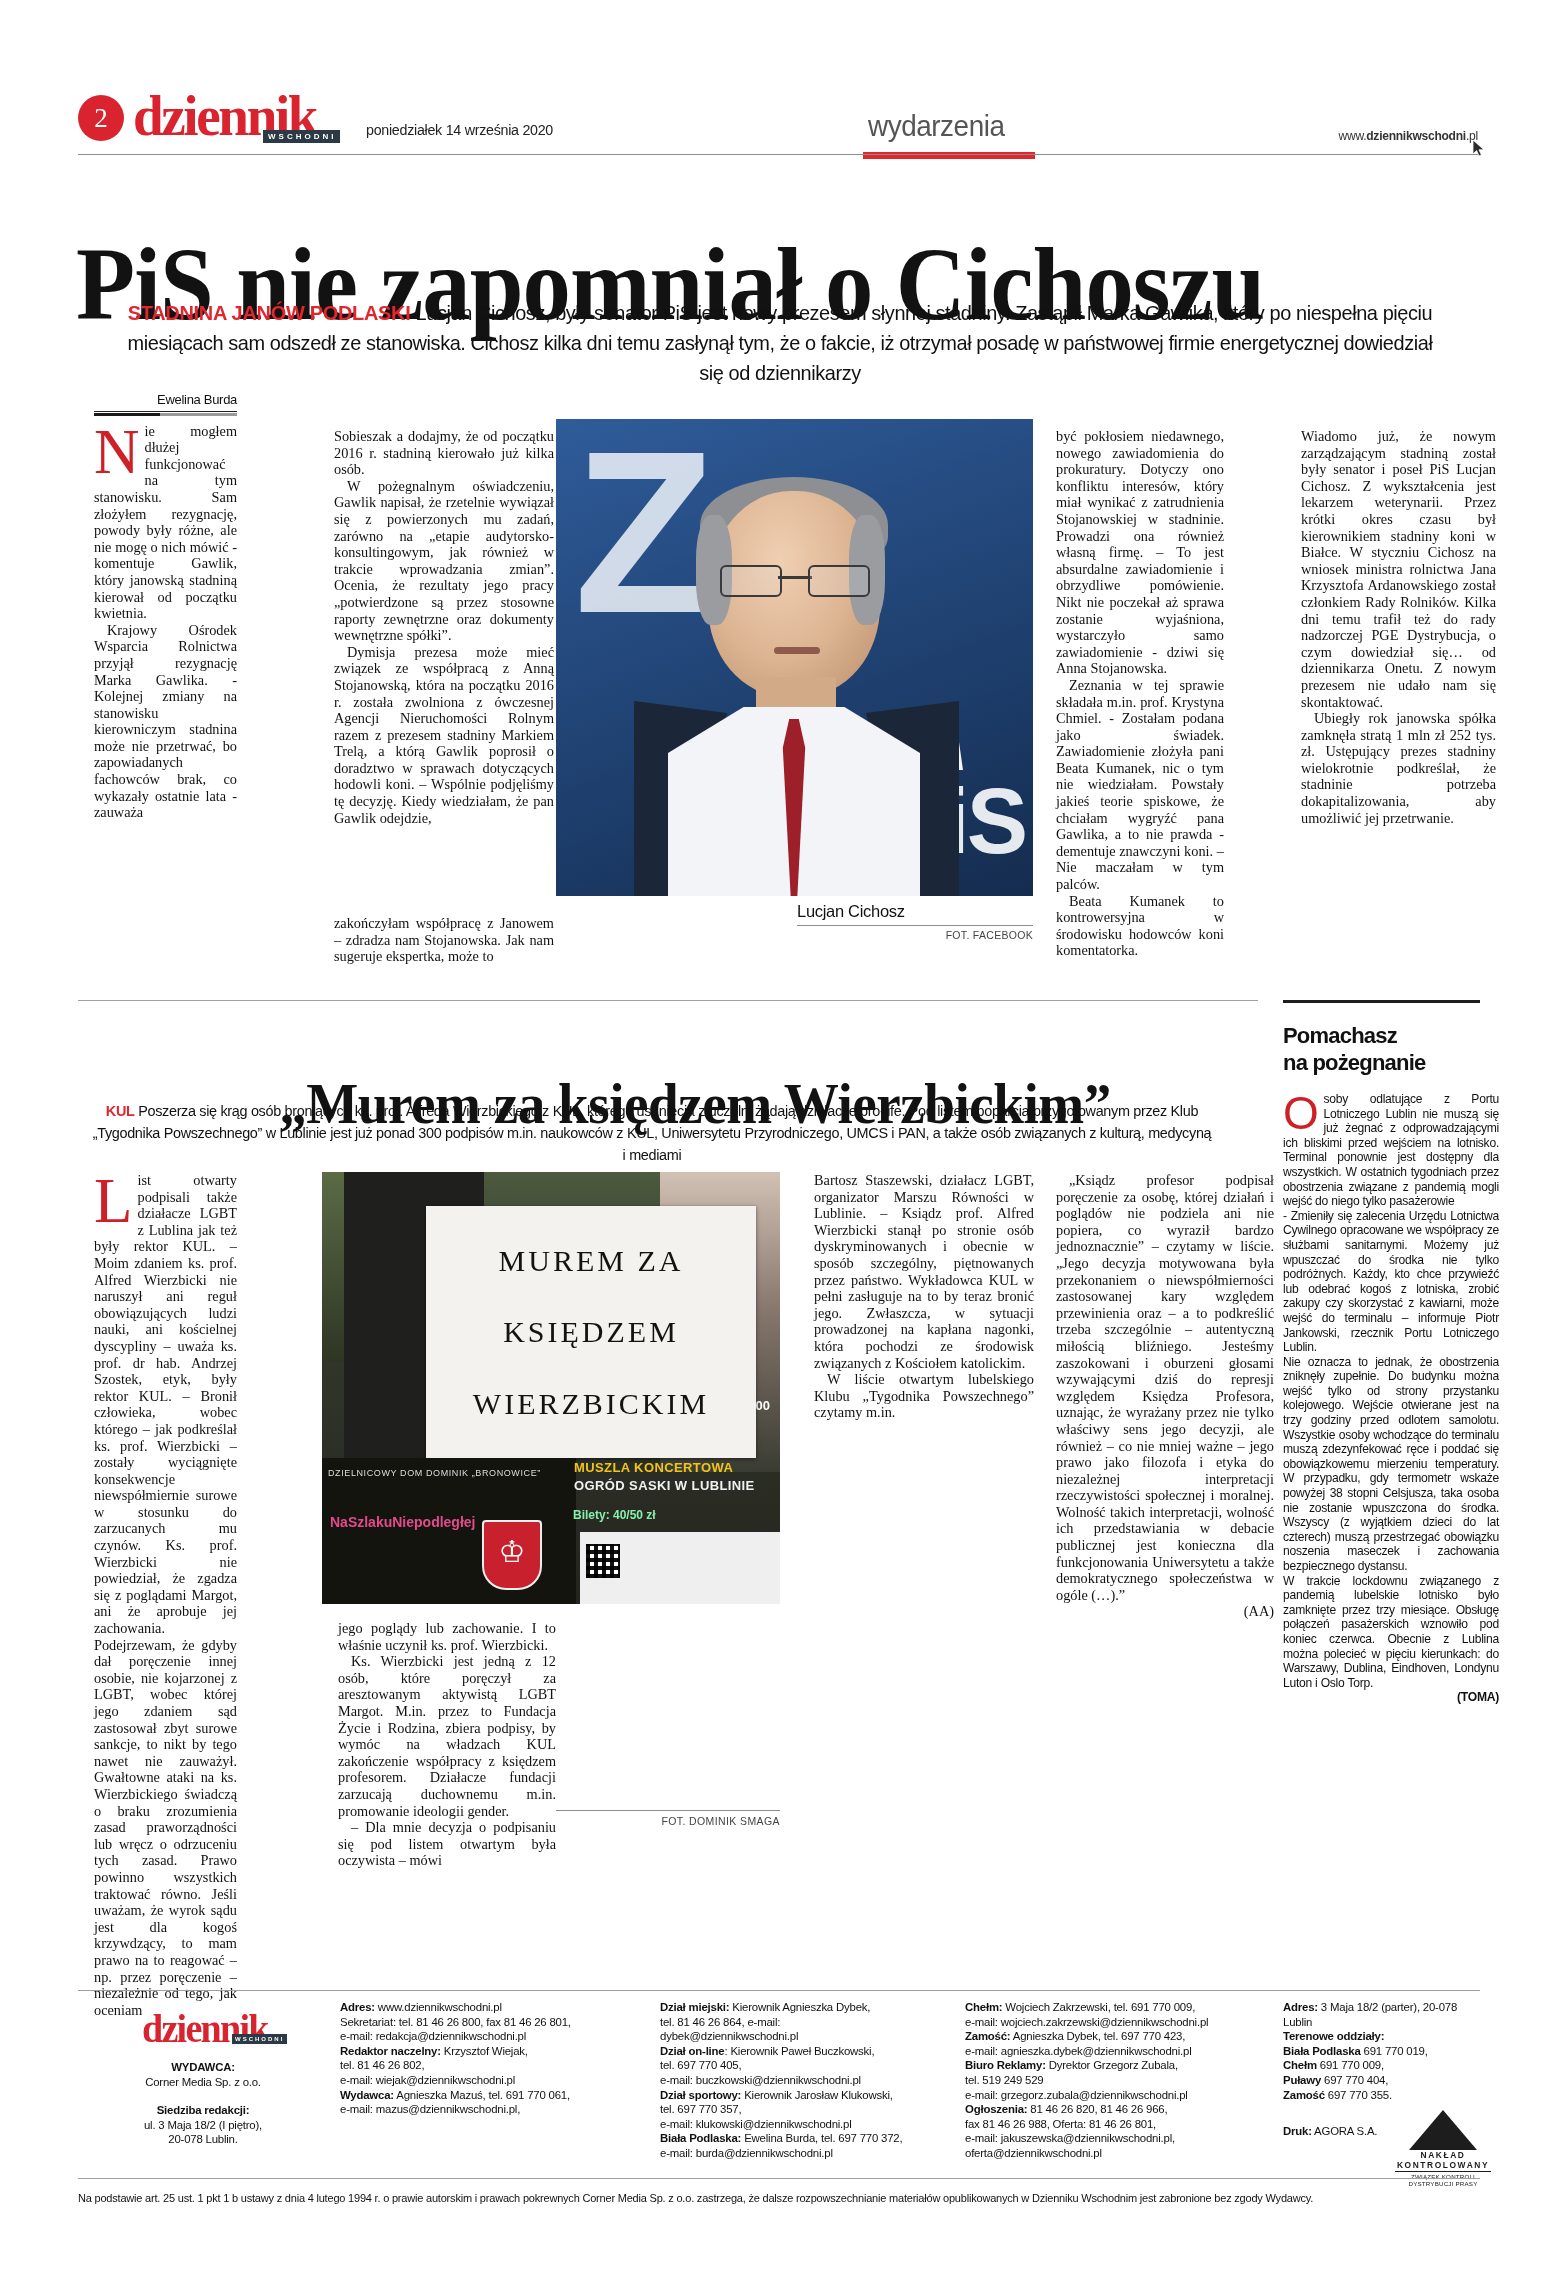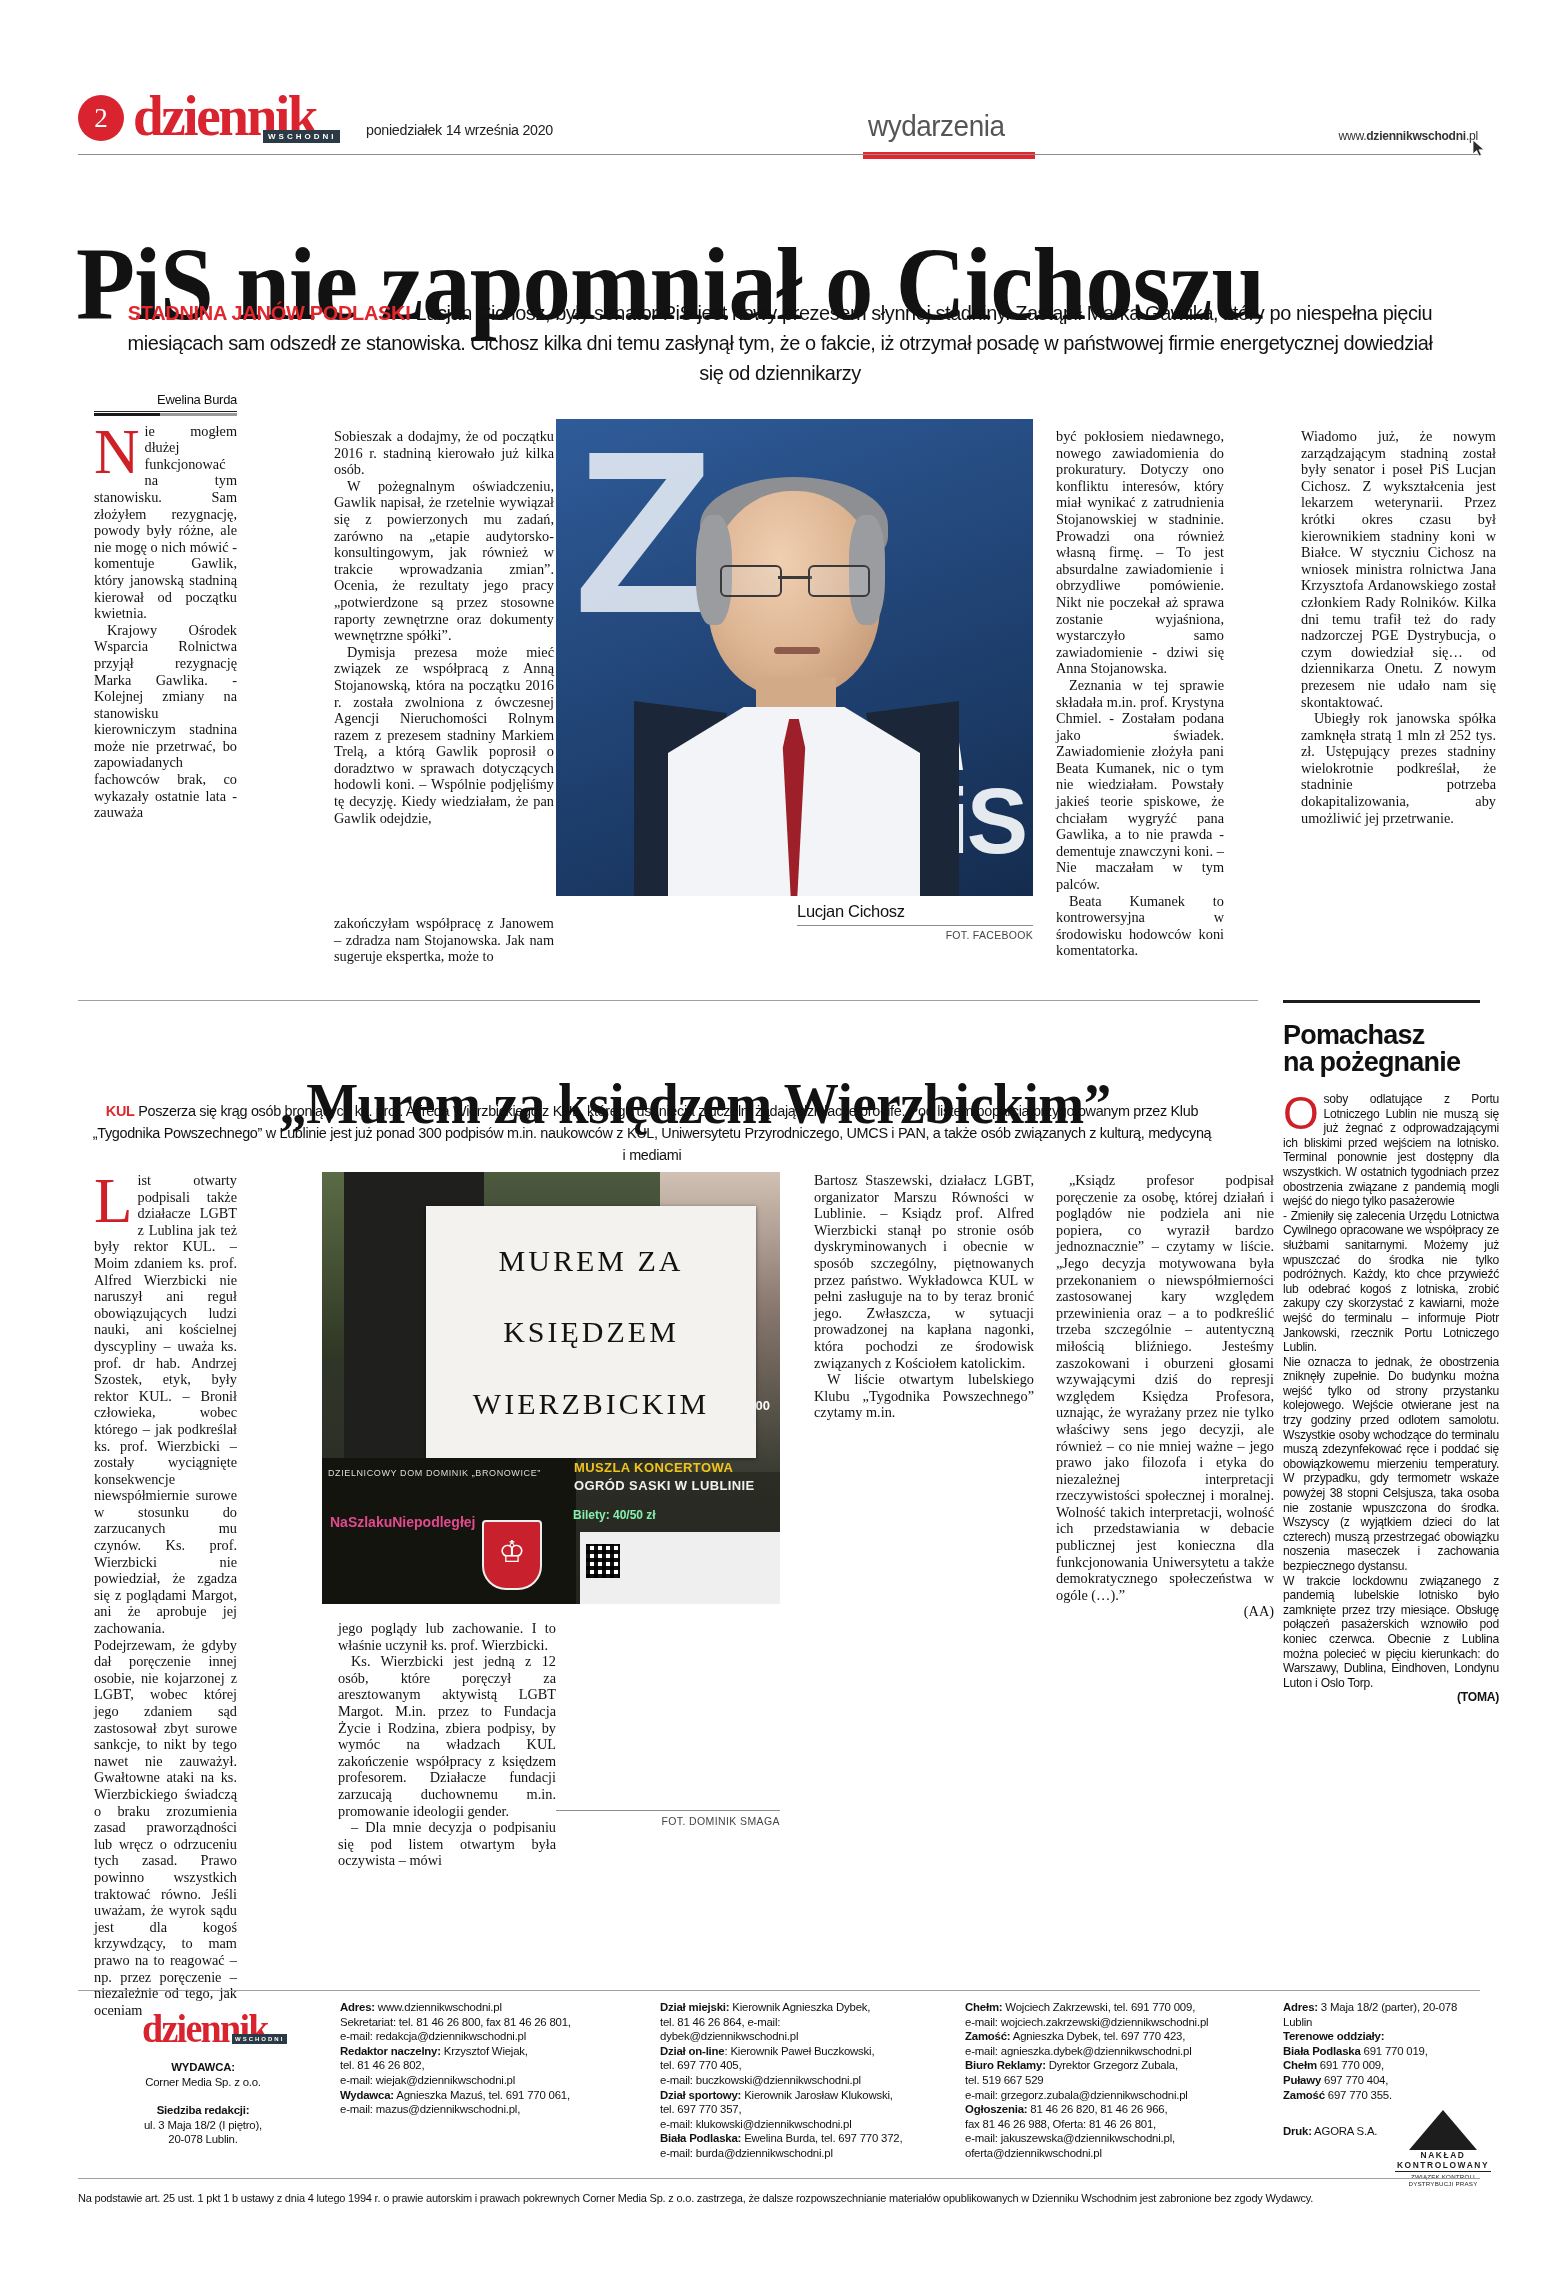--- a/index.html
+++ b/index.html
@@ -182,21 +182,21 @@
     position:absolute;left:62px;top:1100px;width:1180px;text-align:center;
     font-family:"Liberation Sans",sans-serif;font-size:15.2px;line-height:22px;color:#111;
     letter-spacing:-0.35px;
     transform:scaleX(0.95);transform-origin:center top;
   }
   .lead2 .kicker{color:#e1262d;font-weight:bold;}
 
   
   .side-title{
     position:absolute;left:1283px;top:1022px;width:215px;
-    font-family:"Liberation Sans",sans-serif;font-weight:bold;font-size:27px;
+    font-family:"Liberation Sans",sans-serif;font-weight:bold;font-size:22px;
     line-height:27px;color:#111;letter-spacing:-0.8px;
   }
   .side-body{
     position:absolute;left:1283px;top:1092px;width:216px;
     font-family:"Liberation Sans",sans-serif;font-size:12.1px;line-height:14.6px;
     color:#111;text-align:justify;letter-spacing:-0.25px;
   }
   .side-body p{margin:0;}
   .side-dropcap{
     float:left;font-family:"Liberation Sans",sans-serif;font-size:46px;line-height:38px;
@@ -507,21 +507,21 @@
       <div><span>e-mail: klukowski@dziennikwschodni.pl</span></div>
       <div><b>Biała Podlaska:</b><span> Ewelina Burda, tel. 697 770 372,</span></div>
       <div><span>e-mail: burda@dziennikwschodni.pl</span></div>
     </div>
   <div class="foot-col" style="left:965px;top:2000px;width:320px;" id="fc4">
       <div><b>Chełm:</b><span> Wojciech Zakrzewski, tel. 691 770 009,</span></div>
       <div><span>e-mail: wojciech.zakrzewski@dziennikwschodni.pl</span></div>
       <div><b>Zamość:</b><span> Agnieszka Dybek, tel. 697 770 423,</span></div>
       <div><span>e-mail: agnieszka.dybek@dziennikwschodni.pl</span></div>
       <div><b>Biuro Reklamy:</b><span> Dyrektor Grzegorz Zubala,</span></div>
-      <div><span>tel.  519 667 529</span></div>
+      <div><span>tel.  519 249 529</span></div>
       <div><span>e-mail: grzegorz.zubala@dziennikwschodni.pl</span></div>
       <div><b>Ogłoszenia:</b><span>  81 46 26 820, 81 46 26 966,</span></div>
       <div><span>fax 81 46 26 988, Oferta: 81 46 26 801,</span></div>
       <div><span>e-mail: jakuszewska@dziennikwschodni.pl,</span></div>
       <div><span>oferta@dziennikwschodni.pl</span></div>
     </div>
   <div class="foot-col" style="left:1283px;top:2000px;width:205px;" id="fc5">
       <div><b>Adres:</b><span> 3 Maja 18/2 (parter), 20-078 Lublin</span></div>
       <div><b>Terenowe oddziały:</b></div>
       <div><b>Biała Podlaska</b><span>  691 770 019,</span></div>

